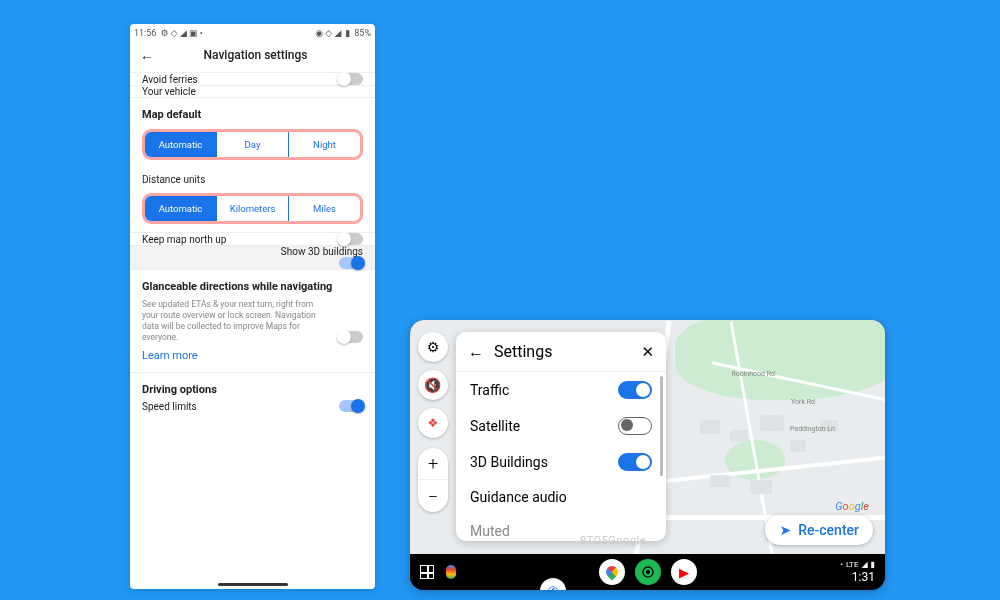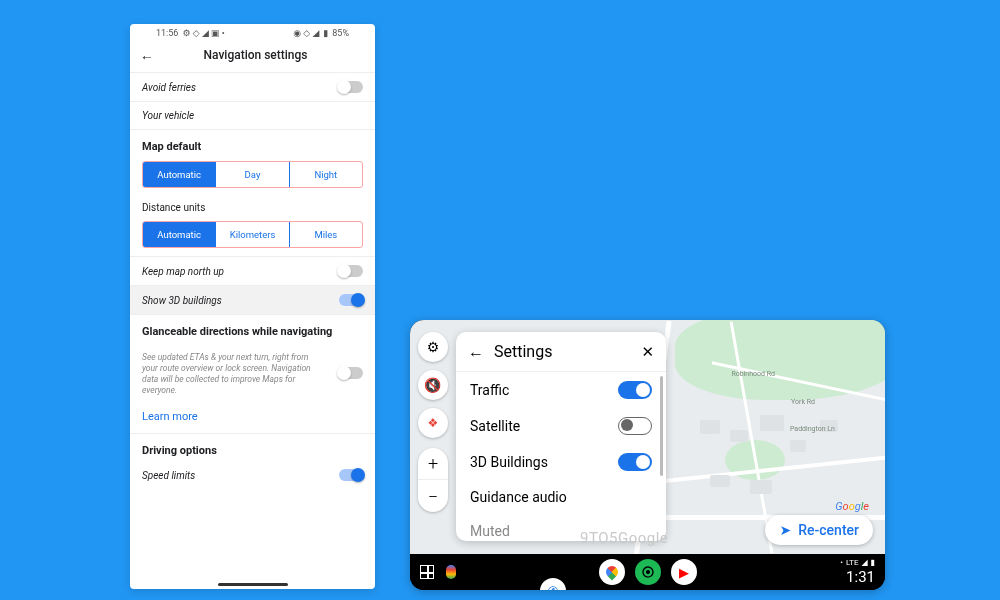--- a/index.html
+++ b/index.html
@@ -18,67 +18,66 @@
     width: 245px; height: 565px;
     background: #fff;
     border-radius: 4px;
     box-shadow: 0 2px 8px rgba(0,0,0,.15);
     overflow: hidden;
     font-size: 10px;
     color: #202124;
   }
   .statusbar {
     display: flex; justify-content: space-between;
-    padding: 4px 26px; font-size: 9px;
+    padding: 4px 4px; font-size: 9px;
     color: #555;
   }
   .statusbar .left, .statusbar .right { display:flex; gap:4px; align-items:center;}
   .ph-header {
     display:flex; align-items:center; gap:10px;
     padding: 6px 10px 10px;
   }
   .ph-header .back { font-size:14px; line-height:1; }
   .ph-header .title { flex:1; text-align:center; font-size:12px; font-weight:500; margin-left:-18px;}
   .row {
-    display:flex; justify-content:space-between; align-items:center;
-    padding: 8px 12px;
+    display:flex; justify-content:space-between; align-items:flex-end;
+    padding: 0 12px;
     border-top:1px solid #eee;
-    font-style:italic;
   }
   .row.noborder{border-top:none;}
   .row .txt { font-size:10px; }
   .row .sub { color:#888; font-size:8.5px; line-height:1.3; margin-top:2px;}
   .section-title {
     padding: 10px 12px 4px;
     font-weight:700; font-size:11px;
     border-top:1px solid #eee;
   }
   .section-sub {
     padding: 6px 12px 4px;
     font-size:10px;
   }
-  .row.highlight{ background:#f2f2f2;}
+  .row.highlight{ background:#f2f2f2;flex-direction:column;}
   
   .tog {
     width:24px; height:12px; border-radius:10px;
     position:relative; flex-shrink:0;
   }
   .tog::after{
     content:''; position:absolute; width:14px;height:14px;
     border-radius:50%; top:-1px; transition:.2s;
     box-shadow:0 1px 2px rgba(0,0,0,.3);
   }
   .tog.on{ background:#a7c7fa;}
   .tog.on::after{ background:#1a73e8; right:-2px;}
   .tog.off{ background:#ccc;}
   .tog.off::after{ background:#fff; left:-2px;}
   
   .seg {
     display:flex; margin:4px 12px 8px;
-    border:1px solid #fca5a5; border-radius:3px;
+    border:3px solid #fca5a5; border-radius:9px;
     overflow:hidden;
   }
   .seg div{
     flex:1; text-align:center; padding:7px 0;
     font-size:9.5px; color:#1a73e8;
     border-left:1px solid #1a73e8;
   }
   .seg div:first-child{border-left:none;}
   .seg div.active{ background:#1a73e8; color:#fff;}
   .learn{ color:#1a73e8; font-size:11px; padding:6px 12px 10px; display:block;}
@@ -181,21 +180,21 @@
   .glogo{
     position:absolute; right:16px; bottom:42px;
     font-size:11px; letter-spacing:0;font-style:italic;
   }
   .glogo span:nth-child(1){color:#4285f4;}
   .glogo span:nth-child(2){color:#ea4335;}
   .glogo span:nth-child(3){color:#fbbc05;}
   .glogo span:nth-child(4){color:#4285f4;}
   .glogo span:nth-child(5){color:#34a853;}
   .glogo span:nth-child(6){color:#ea4335;}
-  .watermark{position:absolute; left:170px; bottom:8px; color:#c9c9c9; font-size:15px; letter-spacing:.5px;margin-top:13px;}
+  .watermark{position:absolute; left:170px; bottom:8px; color:#c9c9c9; font-size:11px; letter-spacing:.5px;margin-top:13px;}
 
   .dock{
     position:absolute; left:0; right:0; bottom:0; height:36px;
     background:#000; display:flex; align-items:center;
     padding:0 10px; color:#fff;
   }
   .dock .dleft{display:flex; gap:12px; align-items:center;}
   .dock .dcenter{flex:1; display:flex; justify-content:center; gap:10px;}
   .dock .dright{display:flex; flex-direction:column; align-items:flex-end; font-size:8px; gap:1px;}
   .app-ic{width:26px;height:26px;border-radius:50%;display:flex;align-items:center;justify-content:center;font-size:13px;}
@@ -369,16 +368,16 @@
       <span class="app-ic phone">✆</span>
       <span class="app-ic ytm">▶</span>
     </div>
     <div class="dright">
       <div style="display:flex;gap:3px;align-items:center">
         <span>•</span>
         <span>LTE</span>
         <span>◢</span>
         <span>▮</span>
       </div>
-      <span style="font-size:15px">1:31</span>
+      <span style="font-size:12px">1:31</span>
     </div>
   </div>
 </div>
 
 </body></html>

